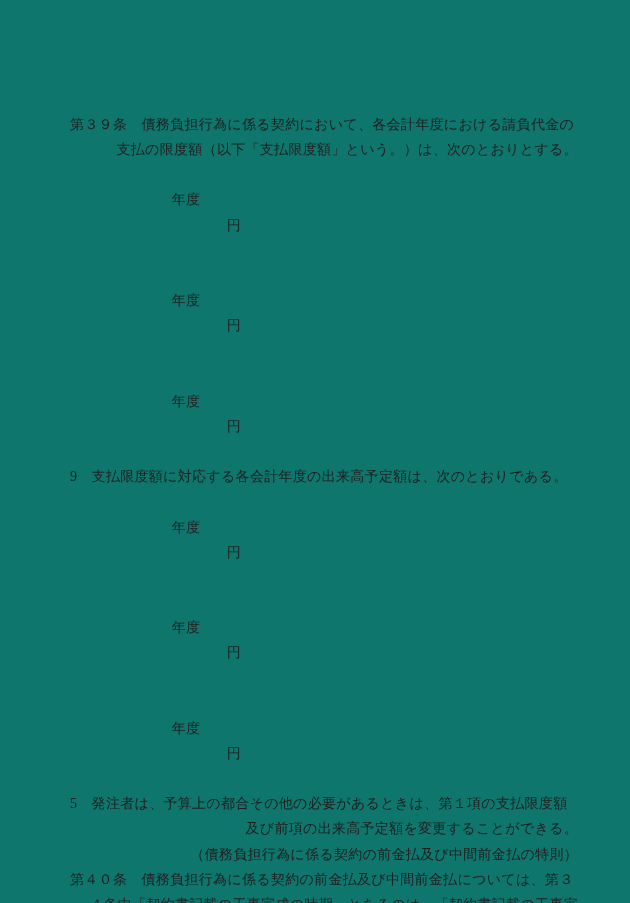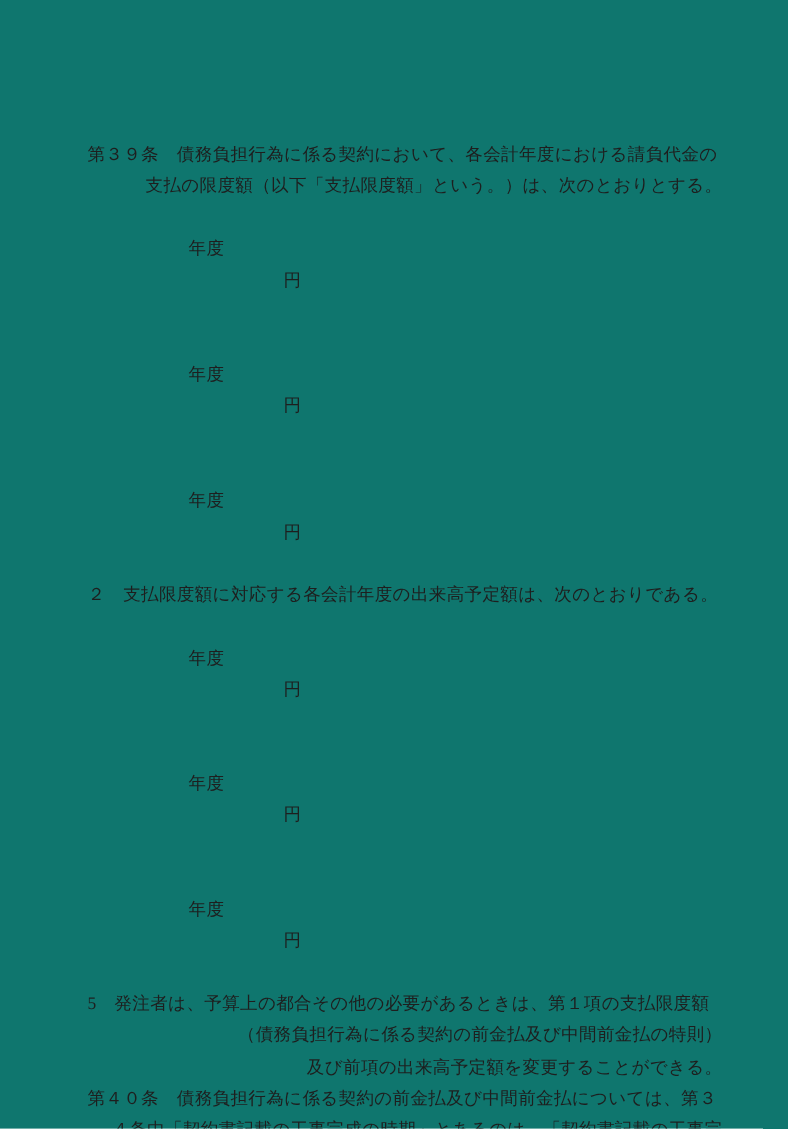--- a/index.html
+++ b/index.html
@@ -25,21 +25,21 @@
     line-height: 25.15px;
     letter-spacing: 0.3px;
   }
   .line {
     white-space: pre;
     min-height: 25.15px;
   }
   .ind1 { padding-left: 14px; text-align: right; }
   .sched .sched-label {
     display: inline-block;
-    margin-left: 58px;
+    margin-left: 79px;
   }
   .sched .sched-unit {
     display: inline-block;
     margin-left: 134px;
   }
 </style>
 </head>
 <body>
 
 <div class="page">
@@ -54,36 +54,36 @@
     </div>
     <div class="line sched">
       <span class="sched-label">年度</span>
       <span class="sched-unit">円</span>
     </div>
     <div class="line sched">
       <span class="sched-label">年度</span>
       <span class="sched-unit">円</span>
     </div>
 
-    <div class="line">２　支払限度額に対応する各会計年度の出来高予定額は、次のとおりである。</div>
+    <div class="line">9　支払限度額に対応する各会計年度の出来高予定額は、次のとおりである。</div>
 
     <div class="line sched">
       <span class="sched-label">年度</span>
       <span class="sched-unit">円</span>
     </div>
     <div class="line sched">
       <span class="sched-label">年度</span>
       <span class="sched-unit">円</span>
     </div>
     <div class="line sched">
       <span class="sched-label">年度</span>
       <span class="sched-unit">円</span>
     </div>
 
     <div class="line">5　発注者は、予算上の都合その他の必要があるときは、第１項の支払限度額</div>
+    <div class="line ind1">及び前項の出来高予定額を変更することができる。</div>
+
     <div class="line ind1">（債務負担行為に係る契約の前金払及び中間前金払の特則）</div>
-
-    <div class="line ind1">及び前項の出来高予定額を変更することができる。</div>
     <div class="line">第４０条　債務負担行為に係る契約の前金払及び中間前金払については、第３</div>
     <div class="line ind1">４条中「契約書記載の工事完成の時期」とあるのは、「契約書記載の工事完</div>
 
   </div>
 </div>
 
 </body></html>

